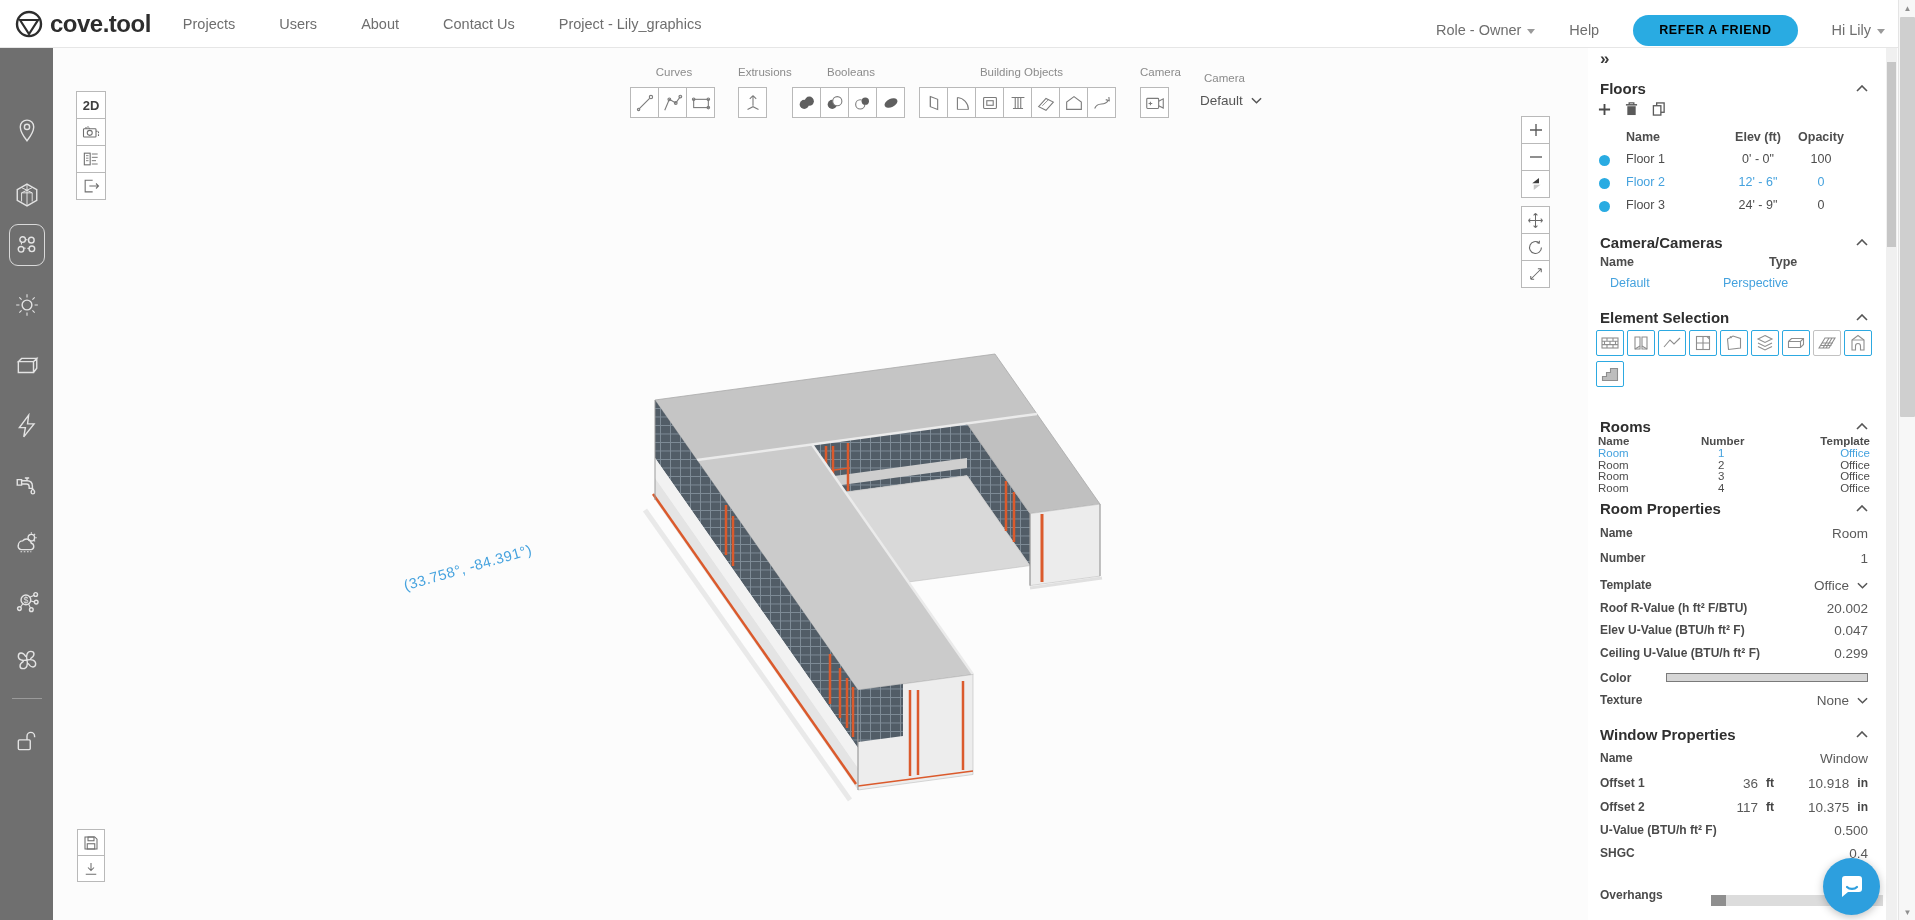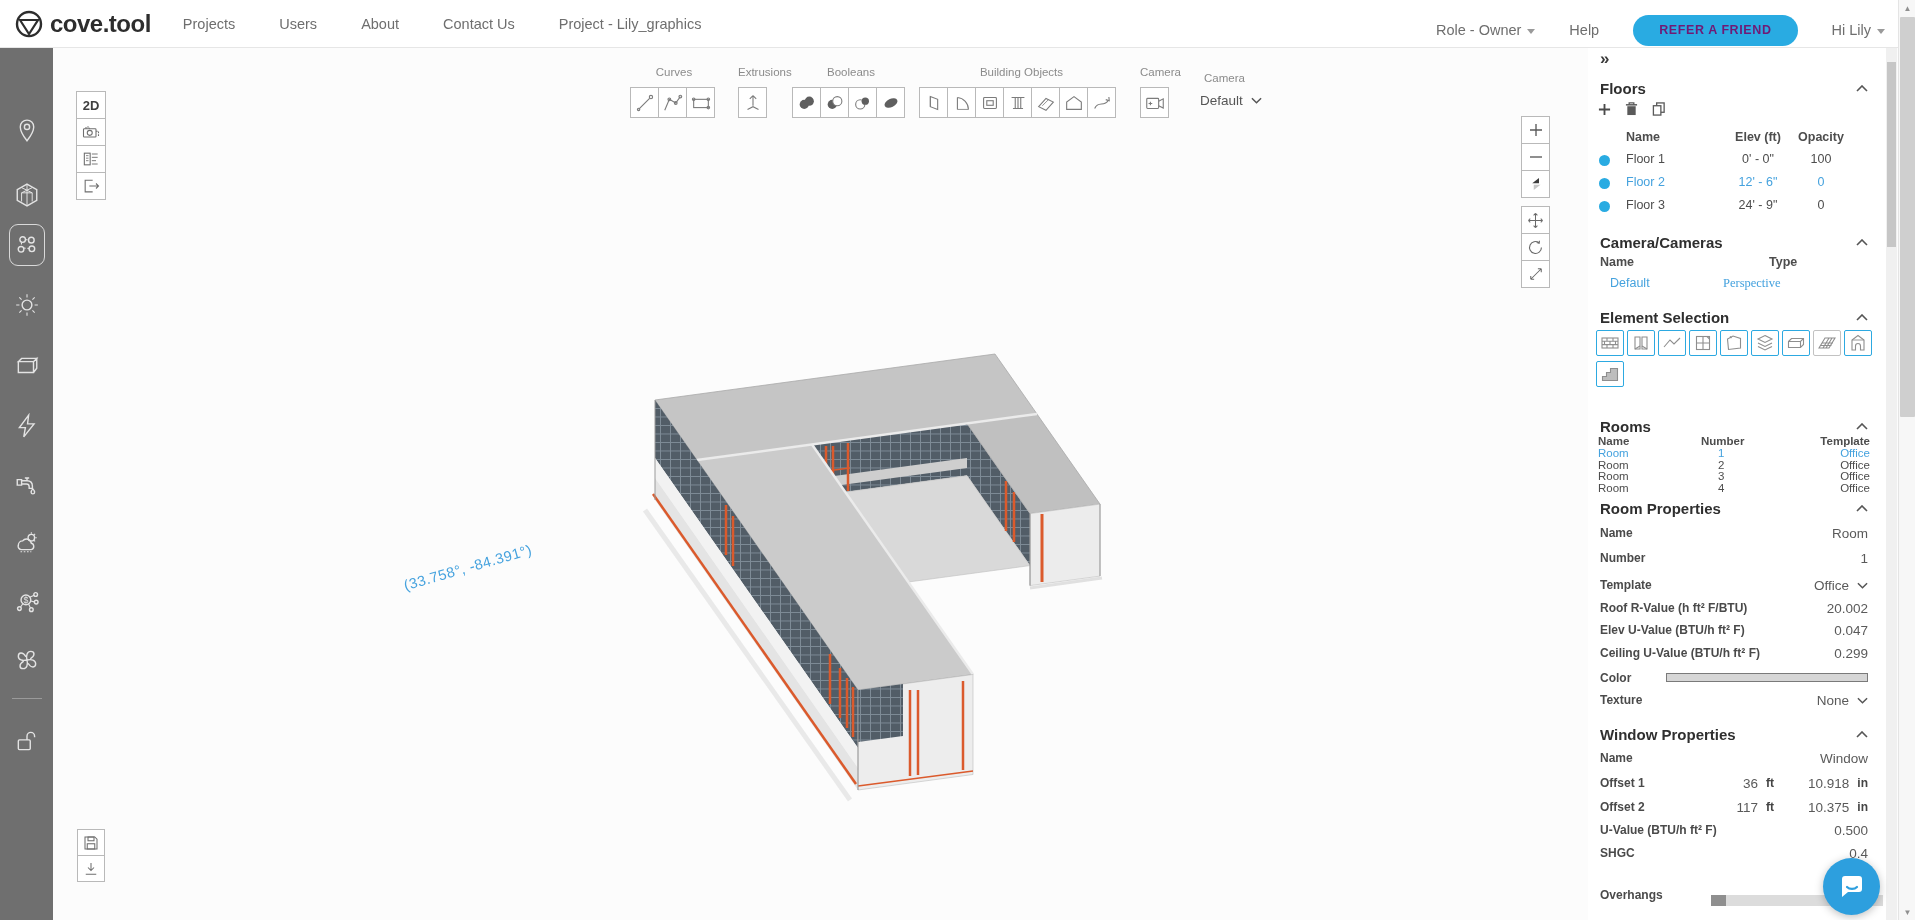--- a/index.html
+++ b/index.html
@@ -10,21 +10,21 @@
   
   .navbar { position:absolute; left:0; top:0; width:1915px; height:48px; background:#fff;
             border-bottom:1px solid #e6e6e6; z-index:40; display:flex; align-items:center; }
   .logo { display:flex; align-items:center; gap:6px; margin-left:14px; cursor:pointer; }
   .logo-text { font-size:24px; font-weight:bold; color:#2d2d2d; letter-spacing:-0.5px; }
   .nav-links { display:flex; align-items:center; gap:44px; margin-left:32px; }
   .nav-link { font-size:14.5px; color:#6e6e6e; cursor:pointer; white-space:nowrap; }
   .nav-right { position:absolute; right:30px; top:0; height:60px; display:flex; align-items:center; gap:34px; }
   .caret-down { display:inline-block; width:0; height:0; border-left:4px solid transparent;
                 border-right:4px solid transparent; border-top:5px solid #9a9a9a; margin-left:6px; vertical-align:middle;}
-  .refer-btn { background:#29ABE2; color:#701a75; border:none; border-radius:16px; height:31px;
+  .refer-btn { background:#29ABE2; color:#000000; border:none; border-radius:16px; height:31px;
                padding:0 26px; font-size:12.5px; font-weight:bold; letter-spacing:0.6px; cursor:pointer;
                font-family:"Liberation Sans",sans-serif; }
 
   
   .sidebar { position:absolute; left:0; top:48px; width:53px; height:872px; background:#6f6f6f; z-index:30; }
   .side-item { position:absolute; left:0; width:53px; height:40px; display:flex; align-items:center;
                justify-content:center; cursor:pointer; }
   .side-item svg { stroke:#e3e3e3; fill:none; stroke-width:1.3; }
   .side-active-ring { position:absolute; left:9px; top:176px; width:36px; height:42px;
                       border:1.5px solid #d9d9d9; border-radius:9px; }
@@ -76,21 +76,21 @@
   .fl-c-op   { position:absolute; left:202px; width:62px; text-align:center; }
   .fl-dot { position:absolute; left:11px; top:3px; width:11px; height:11px; border-radius:50%; background:#29ABE2; cursor:pointer; }
   .fl-row { color:#4d4d4d; cursor:pointer; }
   .fl-row.selected { color:#45A2DE; }
 
   .vc-head, .vc-row { position:absolute; left:12px; width:268px; font-size:12.5px; }
   .vc-head { font-weight:bold; color:#4d4d4d; }
   .vc-type-h { position:absolute; left:169px; }
   .vc-row { color:#45A2DE; cursor:pointer; }
   .vc-name { position:absolute; left:10px; }
-  .vc-type { position:absolute; left:123px;font-family:Liberation Serif, serif; }
+  .vc-type { position:absolute; left:123px; }
 
   .esel-row { position:absolute; left:8px; display:flex; gap:3px; }
   .esel-btn { width:28px; height:26px; background:#fff; border:1px solid #2DA9E1; border-radius:2px;
               display:flex; align-items:center; justify-content:center; cursor:pointer; }
   .esel-btn.gray { border-color:#c2c2c2; }
   .esel-btn svg { stroke:#8e8e8e; fill:none; stroke-width:1.1; }
 
   .rm-head, .rm-row { position:absolute; left:10px; width:272px; height:12px; font-size:11.5px; color:#4d4d4d; }
   .rm-head { font-weight:bold; }
   .rm-num-h { position:absolute; left:103px; }

